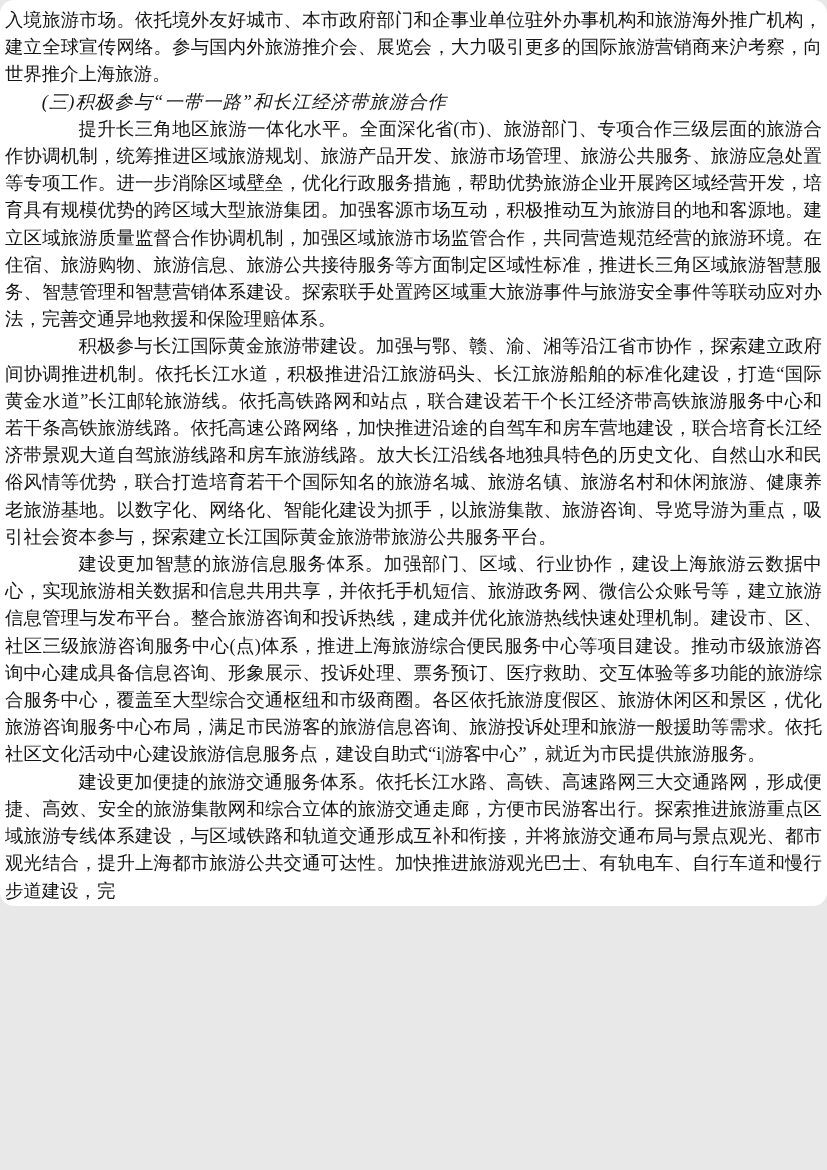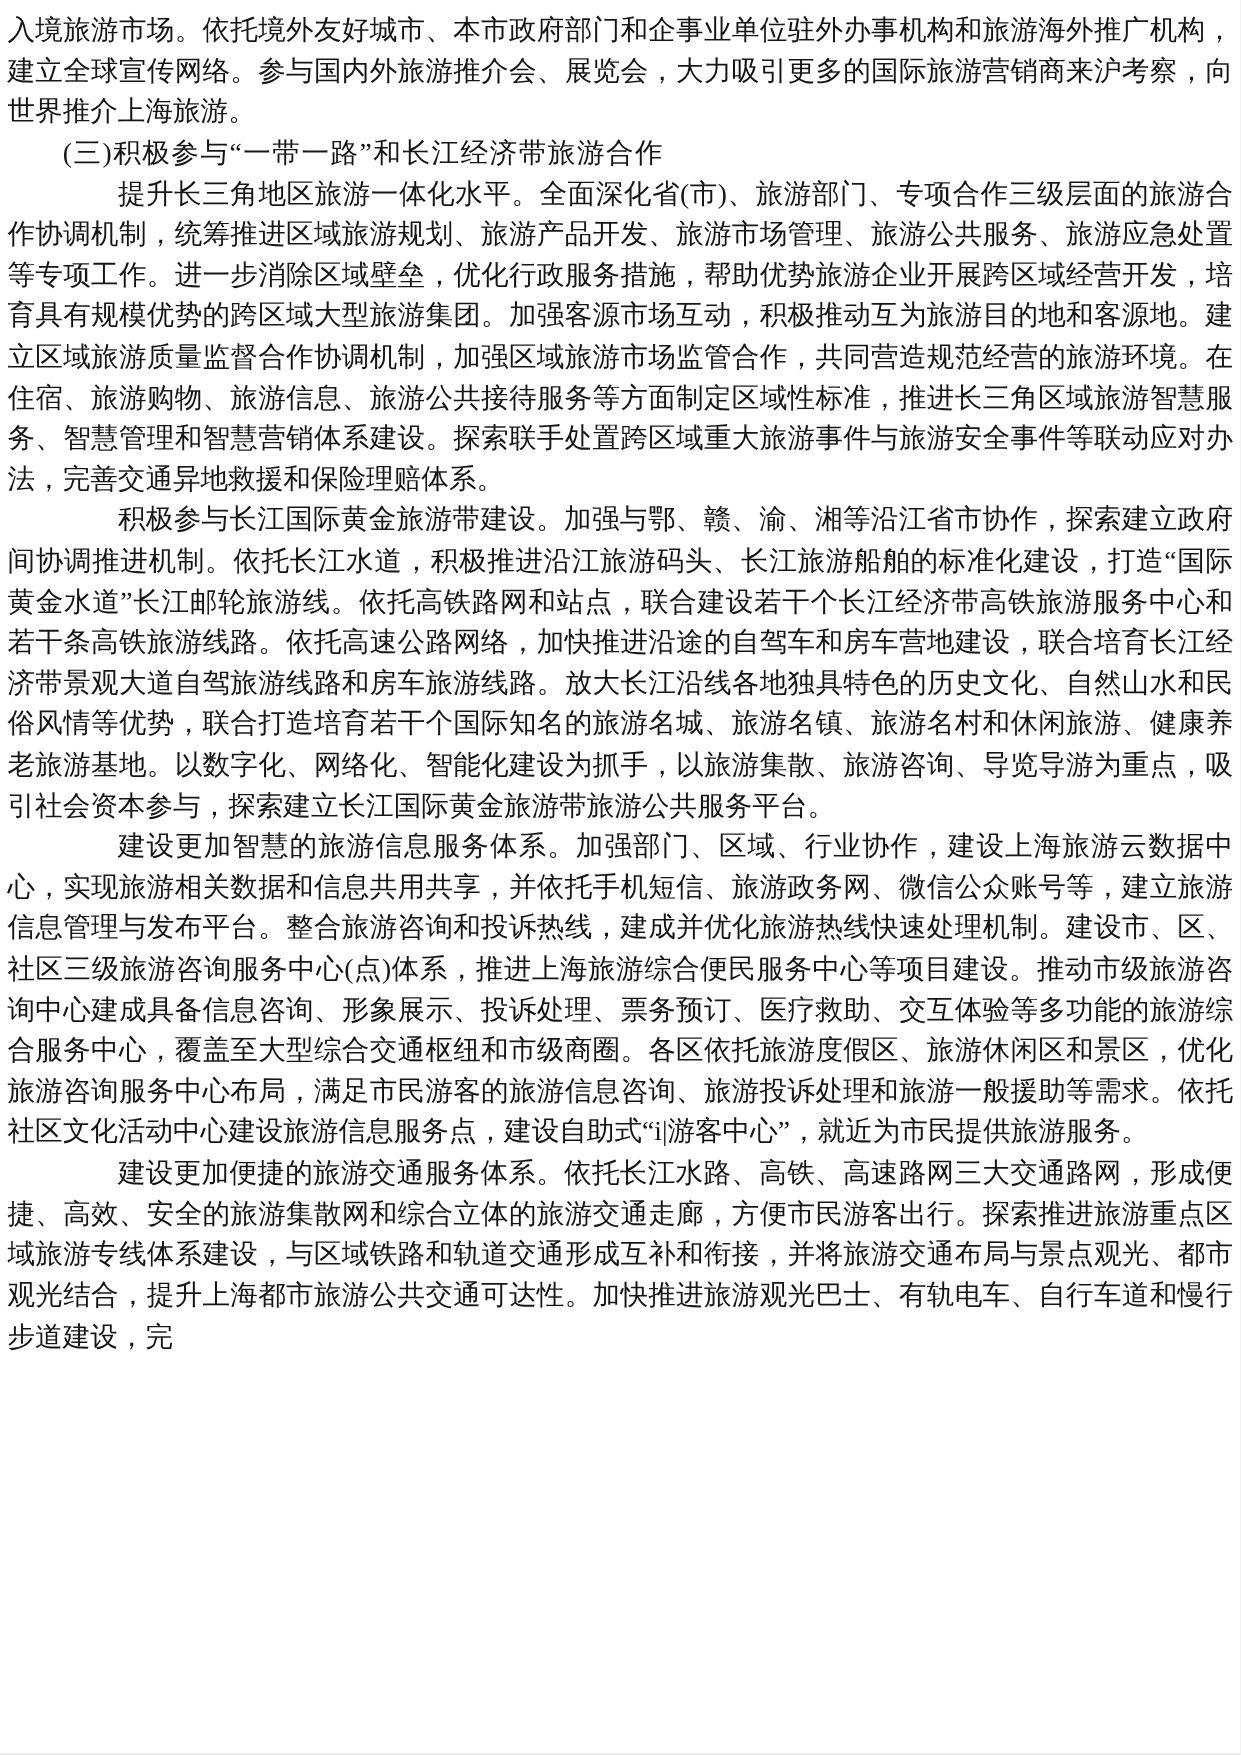--- a/index.html
+++ b/index.html
@@ -3,48 +3,50 @@
 <meta charset="utf-8">
 <style>
   html, body {
     margin: 0;
     padding: 0;
     background: #e8e8e8;
   }
   .page {
     position: relative;
     width: 827px;
-    height: 1169px;
+    height: 906px;
     margin: 0 auto;
     background: #ffffff;
     color: #151515;
     box-sizing: border-box;
     padding: 7px 5px 0 5px;
     font-family: "Liberation Serif", "DejaVu Serif", serif;
     font-size: 18.4px;
     line-height: 27.2px;
     overflow: hidden;
+    border-radius: 14px;
   }
   .page p {
     margin: 0;
     text-align: justify;
     text-justify: inter-character;
     word-break: break-all;
   }
   
   .cont {
     text-indent: 0;
   }
   
   .para {
     text-indent: 4em;
   }
   
   .heading {
     text-indent: 2em;
+    font-style: italic;
     letter-spacing: 1px;
   }
 </style>
 </head>
 <body>
 
 <div class="page">
 
   <p class="cont">入境旅游市场。依托境外友好城市、本市政府部门和企事业单位驻外办事机构和旅游海外推广机构，建立全球宣传网络。参与国内外旅游推介会、展览会，大力吸引更多的国际旅游营销商来沪考察，向世界推介上海旅游。</p>
 

